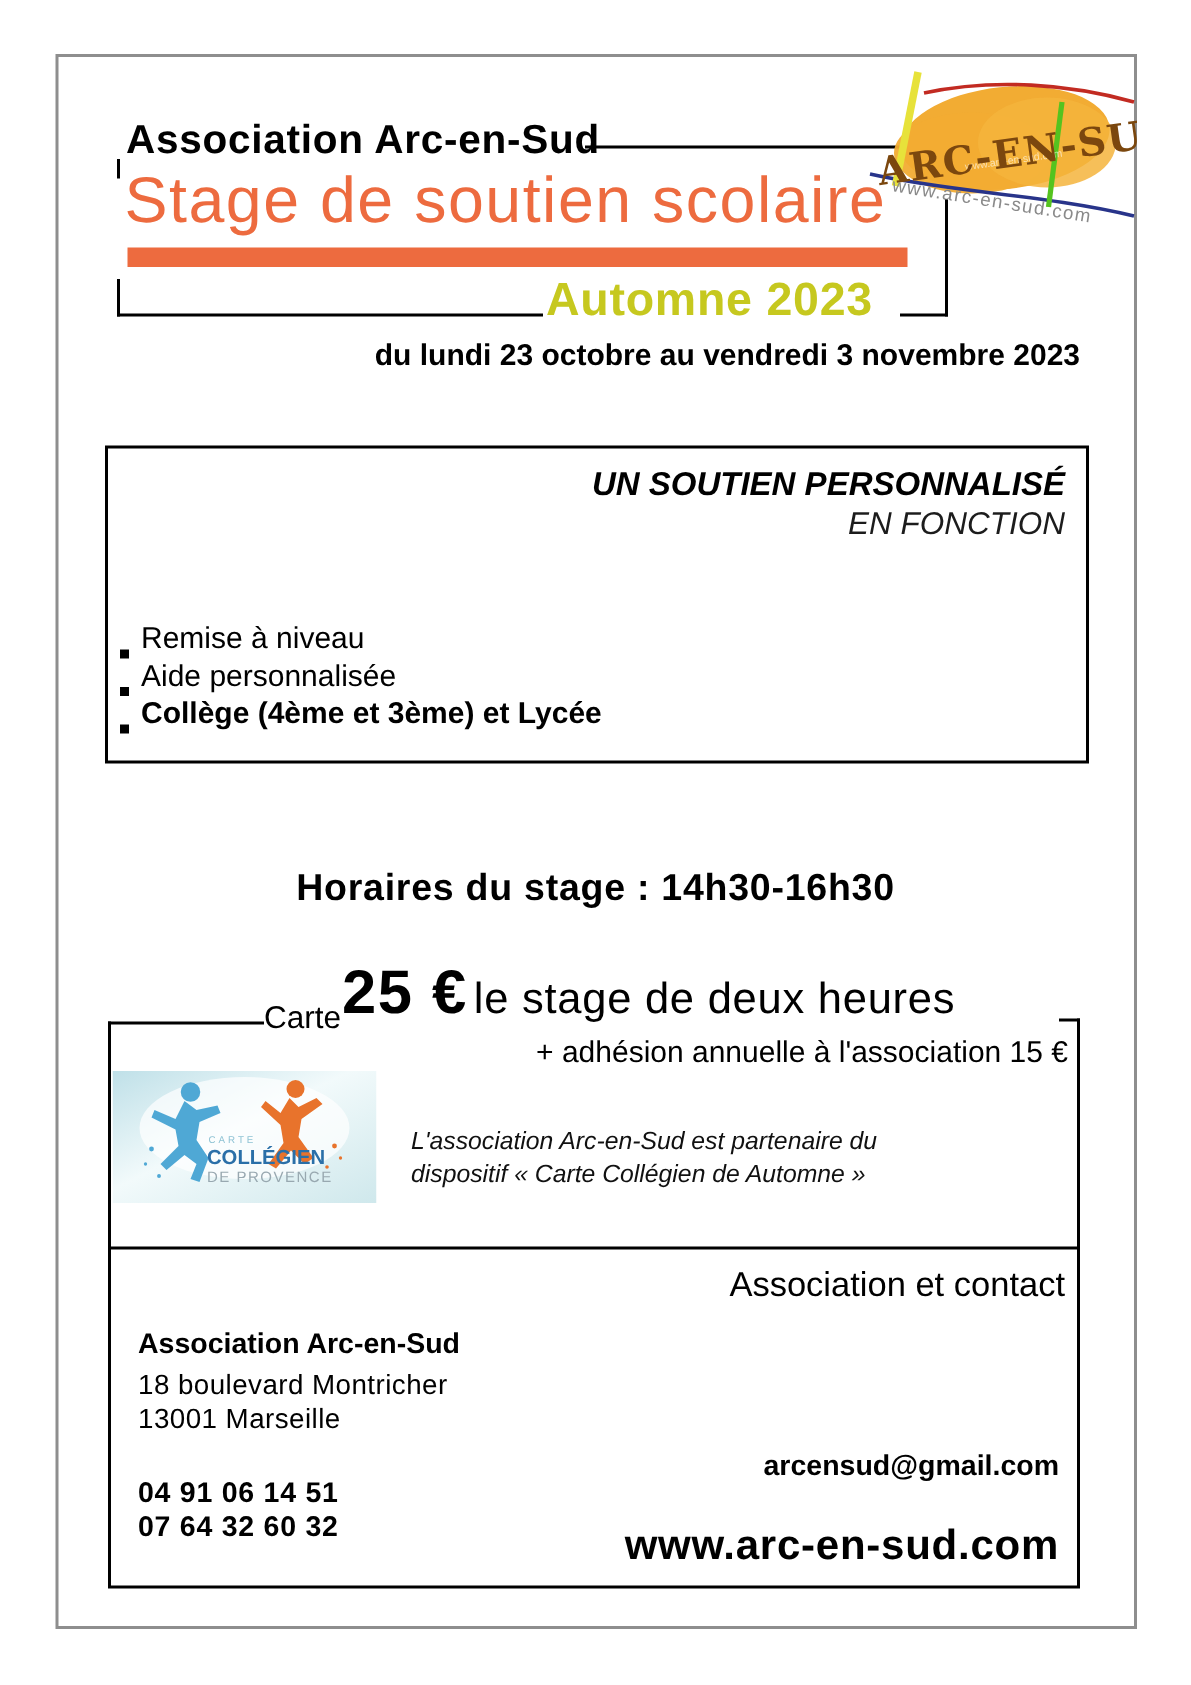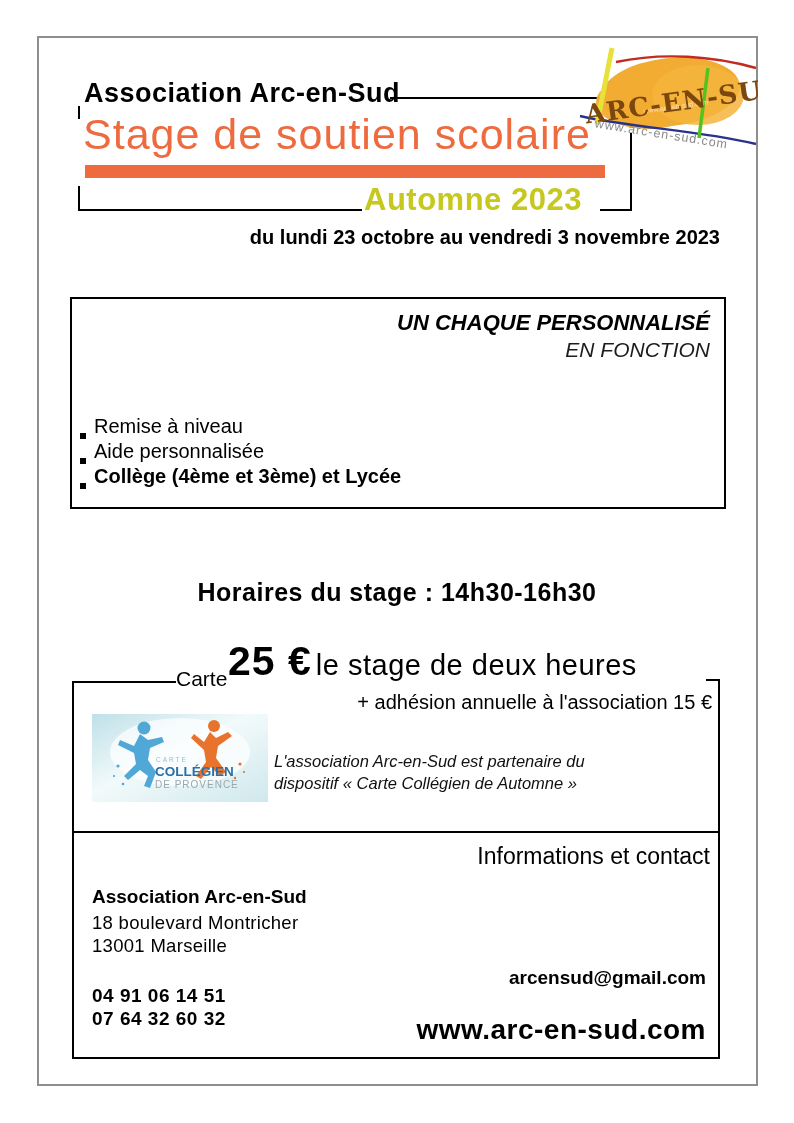--- a/index.html
+++ b/index.html
@@ -73,21 +73,21 @@
 <div class="line" style="left:78px;top:186px;width:2px;height:25px;"></div>
 <div class="line" style="left:78px;top:209px;width:284px;height:2px;"></div>
 <div class="abs season">Automne 2023</div>
 <div class="line" style="left:630px;top:133px;width:2px;height:78px;"></div>
 <div class="line" style="left:600px;top:209px;width:32px;height:2px;"></div>
 
 <div class="abs date-range">du lundi 23 octobre au vendredi 3 novembre 2023</div>
 
 <div class="abs support-box">
   <div class="support-head">
-    <div class="b">UN CHAQUE PERSONNALISÉ</div>
+    <div class="b">UN SOUTIEN PERSONNALISÉ</div>
     <div class="r">EN FONCTION</div>
   </div>
   <div class="bullets">
     <div class="row">
       <span class="sq"></span>
       <span>Remise à niveau</span>
     </div>
     <div class="row">
       <span class="sq"></span>
       <span>Aide personnalisée</span>
@@ -106,21 +106,21 @@
 <div class="line" style="left:706px;top:679px;width:14px;height:2px;"></div>
 <div class="line" style="left:718px;top:679px;width:2px;height:154px;"></div>
 
 <div class="abs tarifs-label">Carte</div>
 <div class="abs price-row">
   <span class="price">25 €</span>
   <span class="price-caption">le stage de deux heures</span>
 </div>
 <div class="abs membership">+ adhésion annuelle à l'association 15 €</div>
 
-<div class="abs" style="left:92px;top:714px;width:176px;height:76px;">
+<div class="abs" style="left:75px;top:714px;width:176px;height:76px;">
   <svg width="176" height="88" viewBox="0 0 176 88">
     <defs>
       <linearGradient id="cardbg" x1="0" y1="0" x2="1" y2="1">
         <stop offset="0" stop-color="#bfe0e8"></stop>
         <stop offset="0.45" stop-color="#f2fafb"></stop>
         <stop offset="1" stop-color="#cfe8ec"></stop>
       </linearGradient>
     </defs>
     <rect x="0" y="0" width="176" height="88" fill="url(#cardbg)"></rect>
     <ellipse cx="88" cy="38" rx="70" ry="34" fill="#ffffff" opacity="0.7"></ellipse>
@@ -145,20 +145,20 @@
     <text x="63" y="74" font-size="10" letter-spacing="1" fill="#98a8b0">DE PROVENCE</text>
   </svg>
 </div>
 
 <div class="abs partner">
   <div>L'association Arc-en-Sud est partenaire du</div>
   <div>dispositif « Carte Collégien de Automne »</div>
 </div>
 
 <div class="abs contact-box"></div>
-<div class="abs contact-title">Informations et contact</div>
+<div class="abs contact-title">Association et contact</div>
 <div class="abs org">Association Arc-en-Sud</div>
 <div class="abs addr" style="top:912px;">18 boulevard Montricher</div>
 <div class="abs addr" style="top:935px;">13001 Marseille</div>
 <div class="abs email">arcensud@gmail.com</div>
 <div class="abs phone" style="top:985px;">04 91 06 14 51</div>
 <div class="abs phone" style="top:1008px;">07 64 32 60 32</div>
 <div class="abs website">www.arc-en-sud.com</div>
 
 </body></html>

